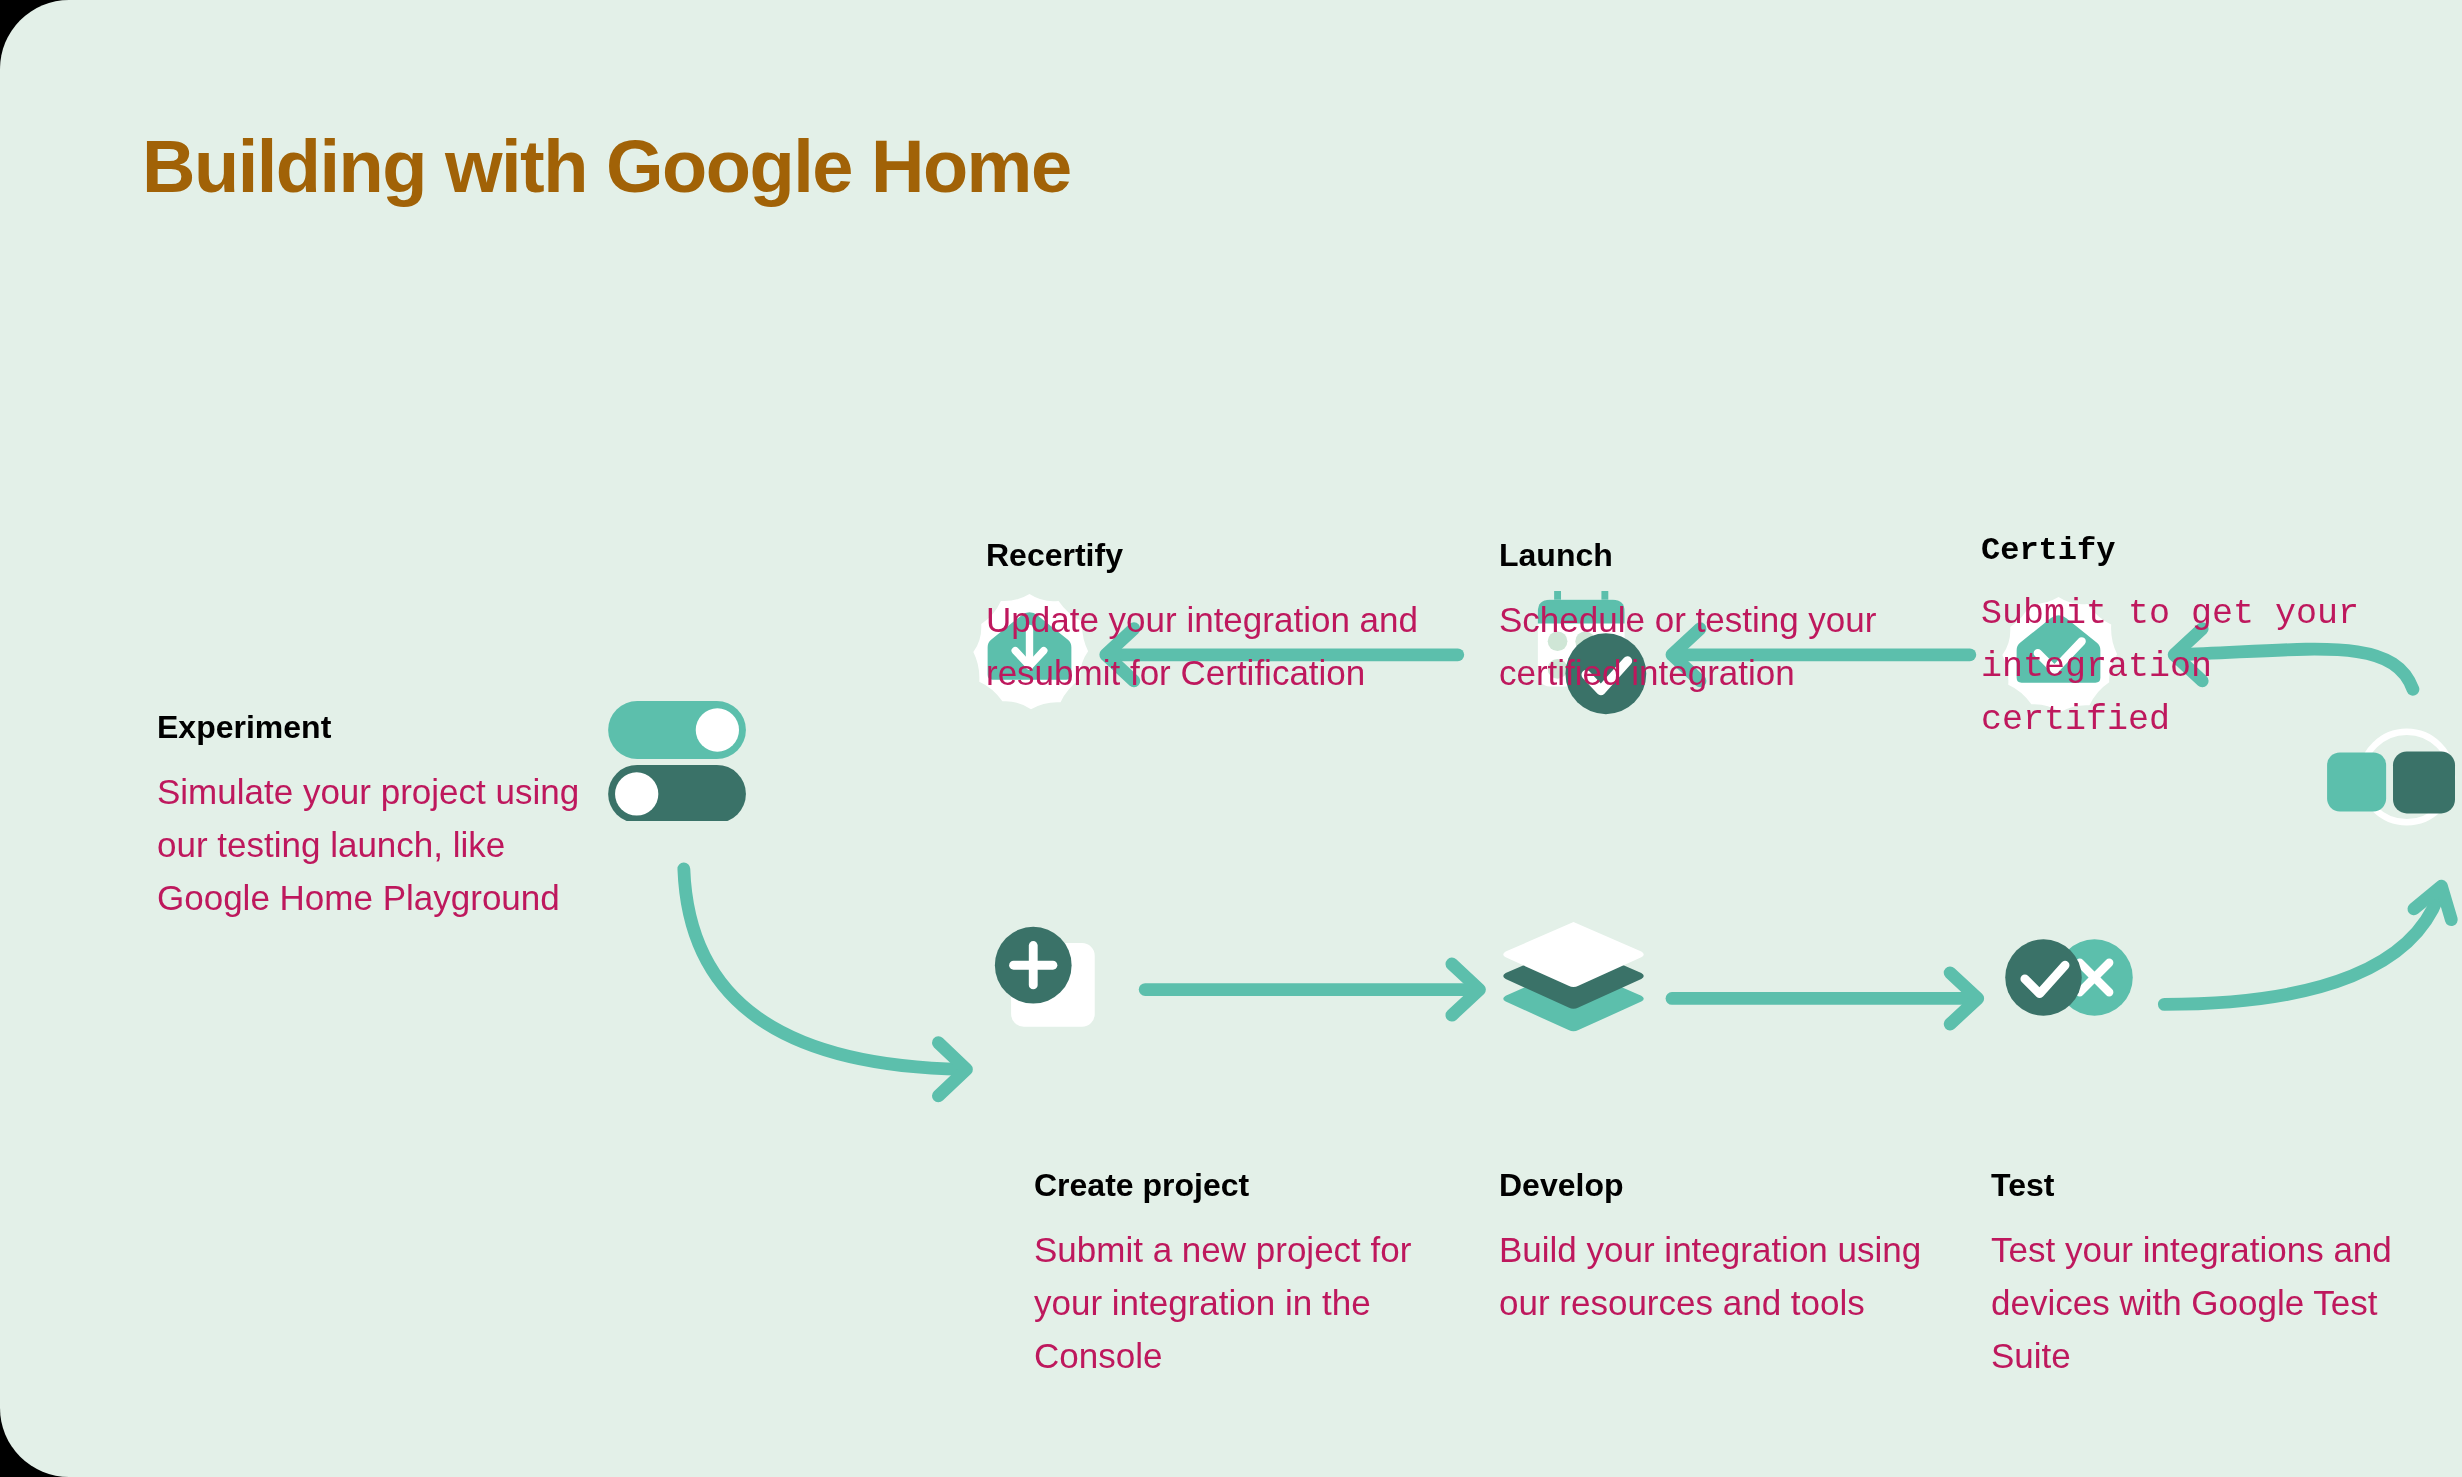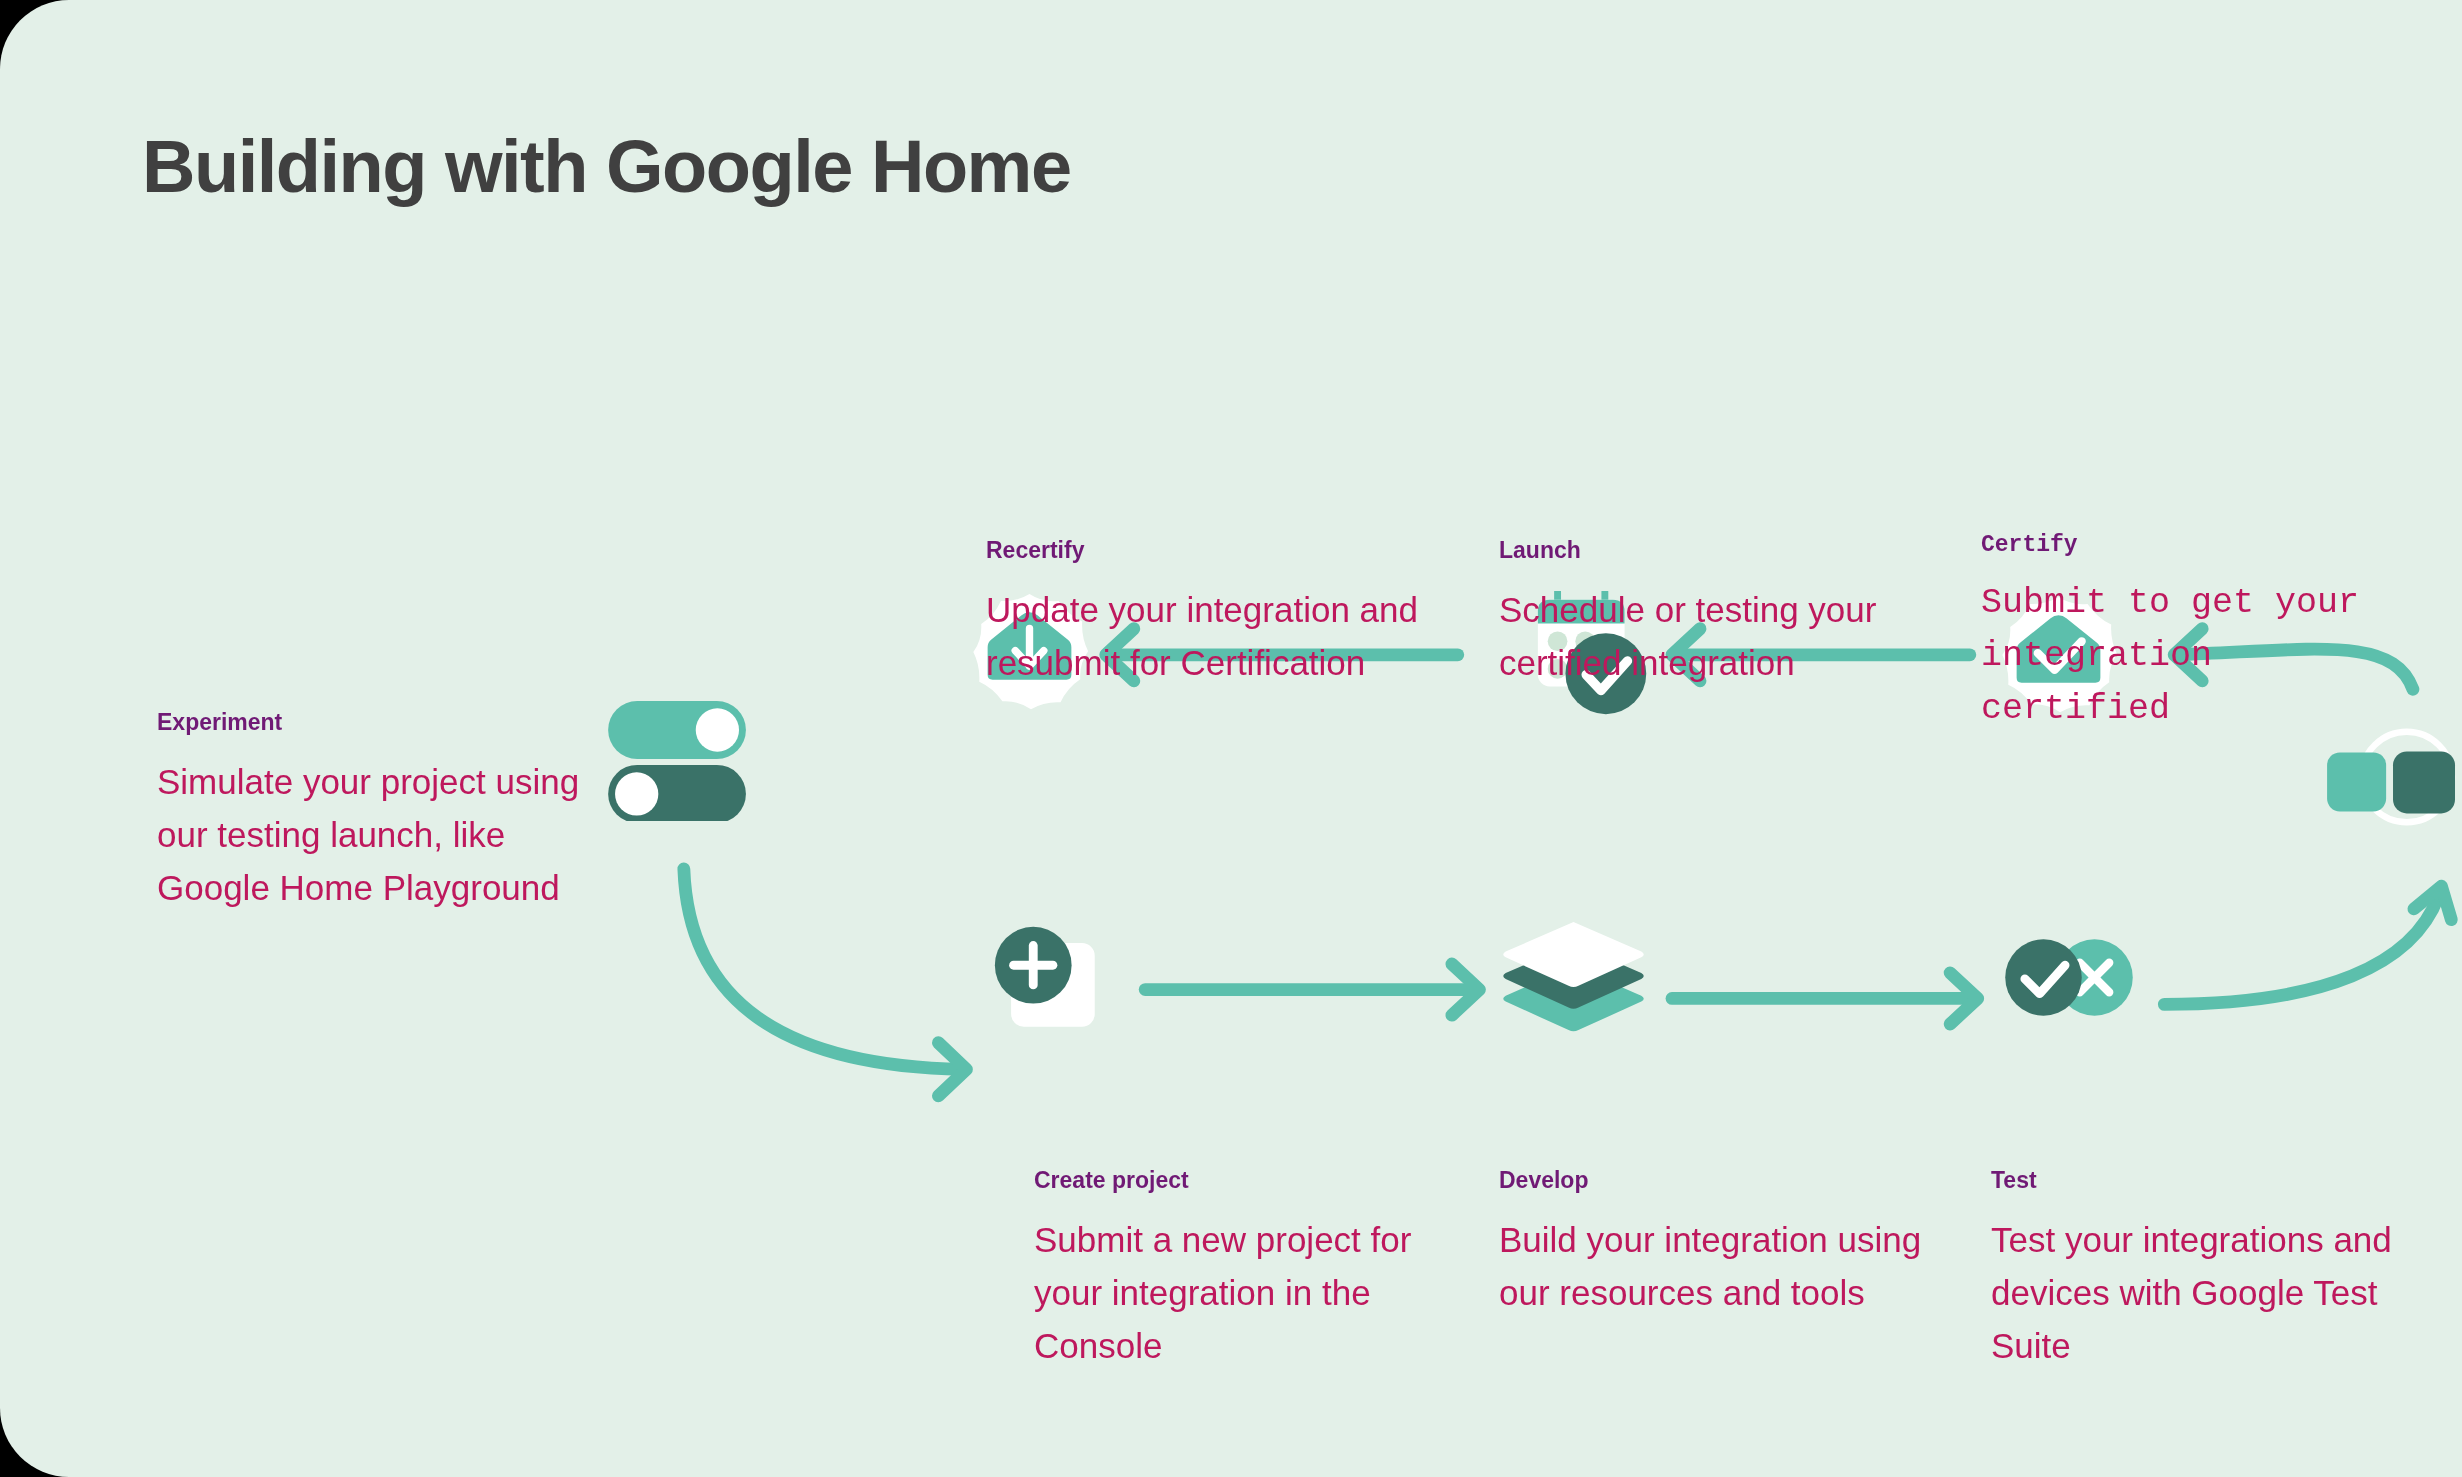--- a/index.html
+++ b/index.html
@@ -5,27 +5,27 @@
   html,body{margin:0;padding:0;background:#000;}
   body{width:3083px;height:1477px;font-family:"Liberation Sans",sans-serif;}
 
   .card{
     position:absolute; left:0; top:0; width:3083px; height:1477px;
     background:#e3f0e8; border-radius:69px; overflow:hidden;
   }
 
   .title{
     position:absolute; left:142px; top:124px;
-    font-size:74px; font-weight:bold; color:#404040;
+    font-size:74px; font-weight:bold; color:#a16207;
     letter-spacing:-1.5px; white-space:nowrap;
   }
 
   .blk{position:absolute;}
   .blk .h{
-    font-size:23px; font-weight:bold; color:#701a75;
+    font-size:32px; font-weight:bold; color:#000000;
     margin:0 0 18.7px 0; white-space:nowrap;
   }
   .blk .p{
     font-size:35px; color:#be185d; line-height:1.52; font-weight:400;
   }
 
   
   #b-experiment{left:157px;  top:709px; width:433px;}
   #b-recertify {left:986px; top:537px; width:433px;}
   #b-launch    {left:1499px; top:537px; width:394px;}

